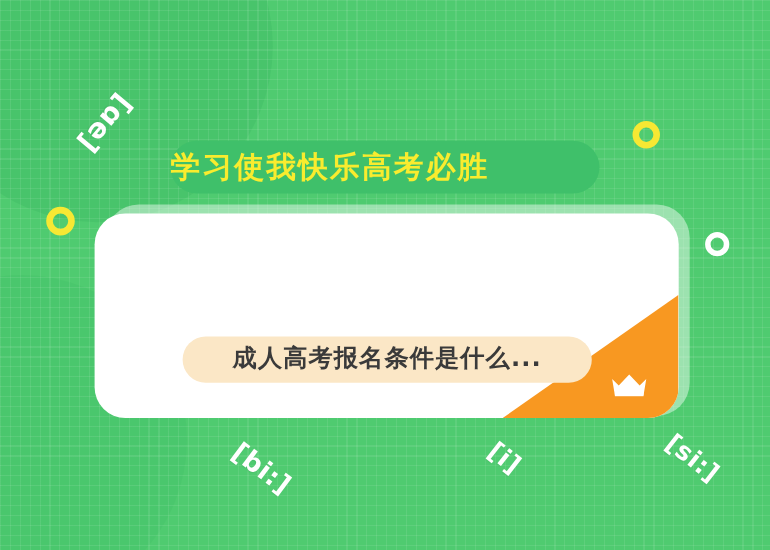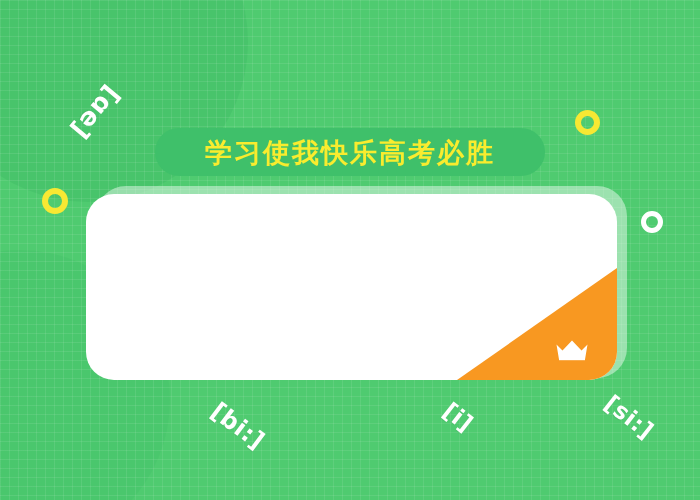--- a/index.html
+++ b/index.html
@@ -113,21 +113,20 @@
     position: absolute;
     left: 155px;
     top: 128px;
     width: 390px;
     height: 48px;
     border-radius: 24px;
     background: #3fc06a;
     z-index: 5;
     display: flex;
     align-items: center;
-    justify-content: center;
   }
   #banner-text {
     color: #f9ec2e;
     font-size: 27px;
     font-weight: bold;
     letter-spacing: 2px;
     line-height: 1;
     font-family: "DejaVu Sans", sans-serif;
   }
 
@@ -240,16 +239,19 @@
   <div id="card">
 
     <div id="corner-ribbon"></div>
 
     <svg id="crown-icon" viewBox="0 0 36 27">
       <path d="M2.5 7.5 L8.5 13.5 L18 3.5 L27.5 13.5 L33.5 7.5 L31 22.5 L5 22.5 Z" fill="#ffffff"></path>
       <rect x="5" y="20" width="26" height="3.2" fill="#ffffff"></rect>
     </svg>
 
 
+    <div id="subtitle-pill">
+      <span id="subtitle-text">成人高考报名条件是什么...</span>
+    </div>
 
   </div>
 
 </div>
 
 </body></html>

